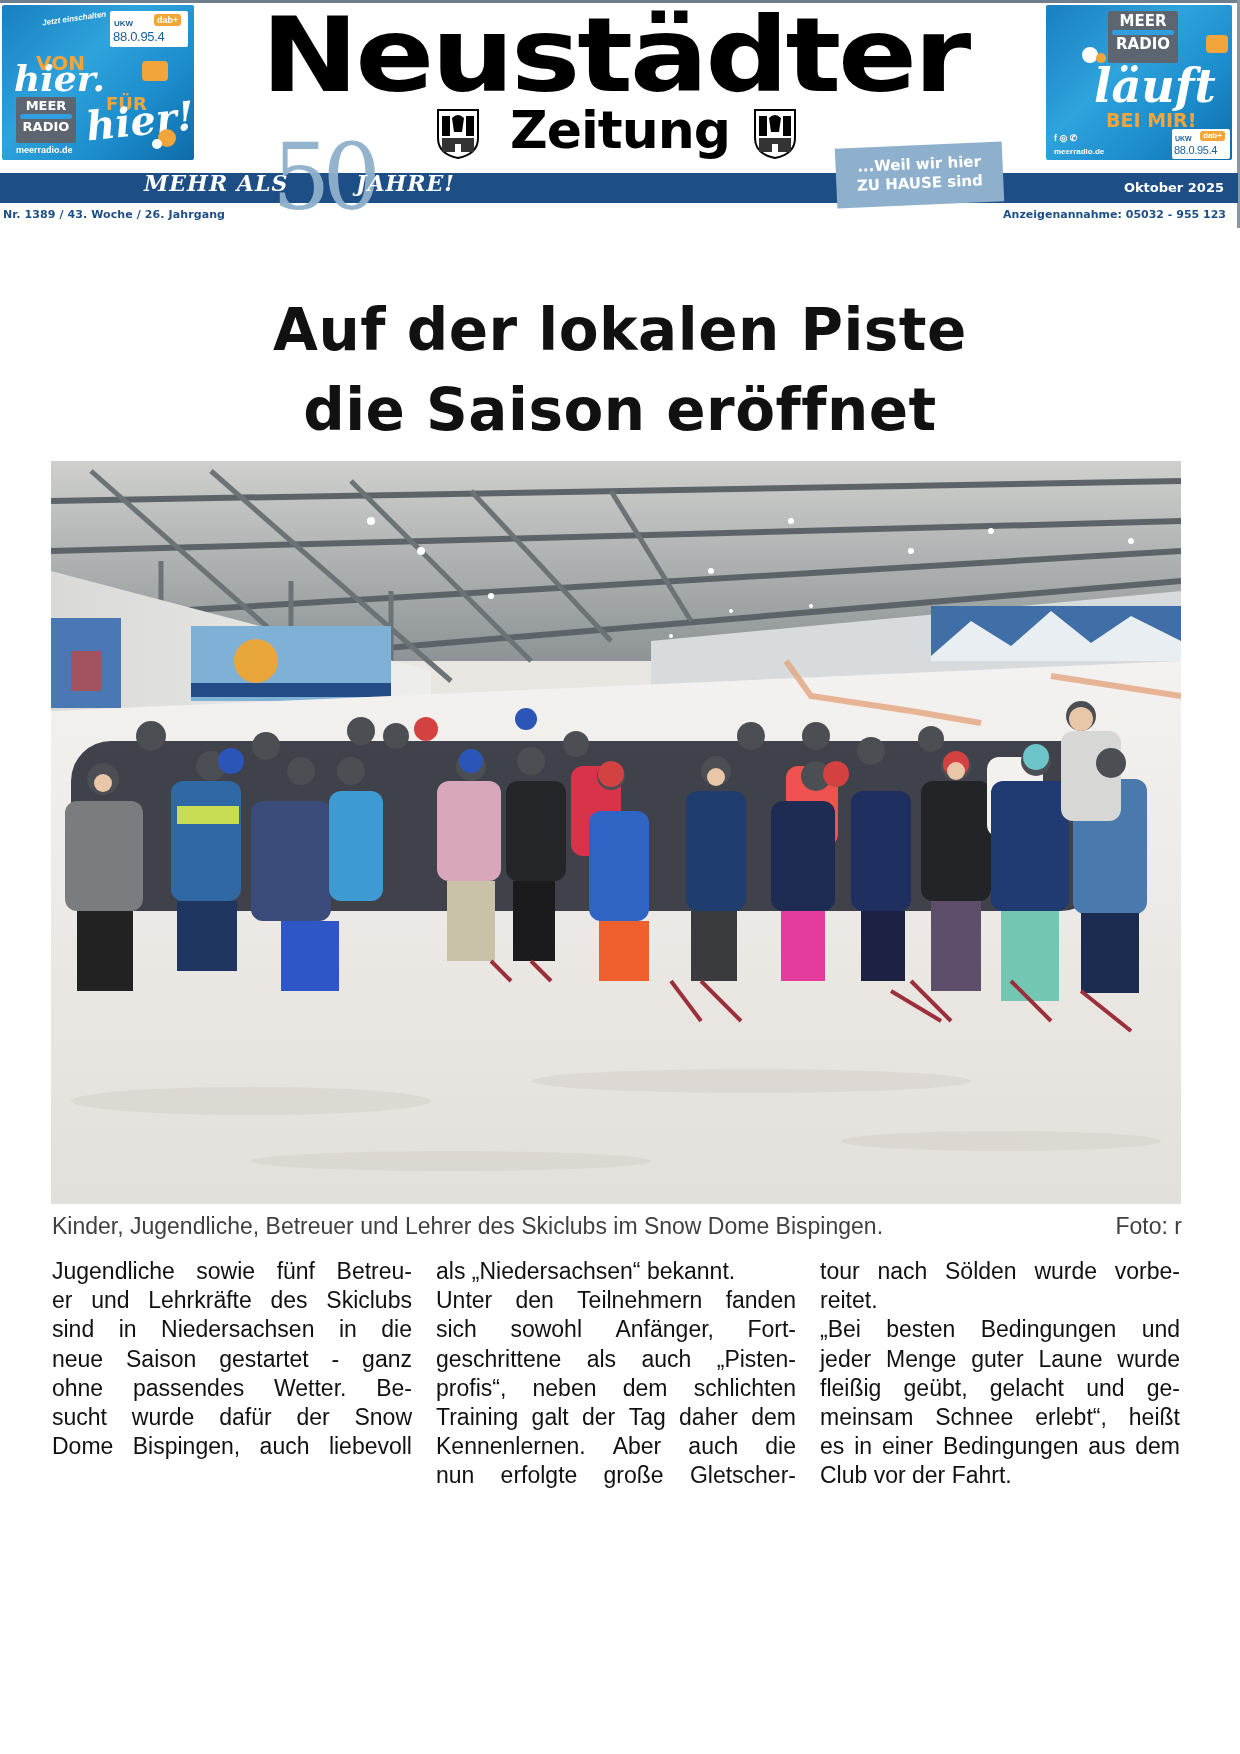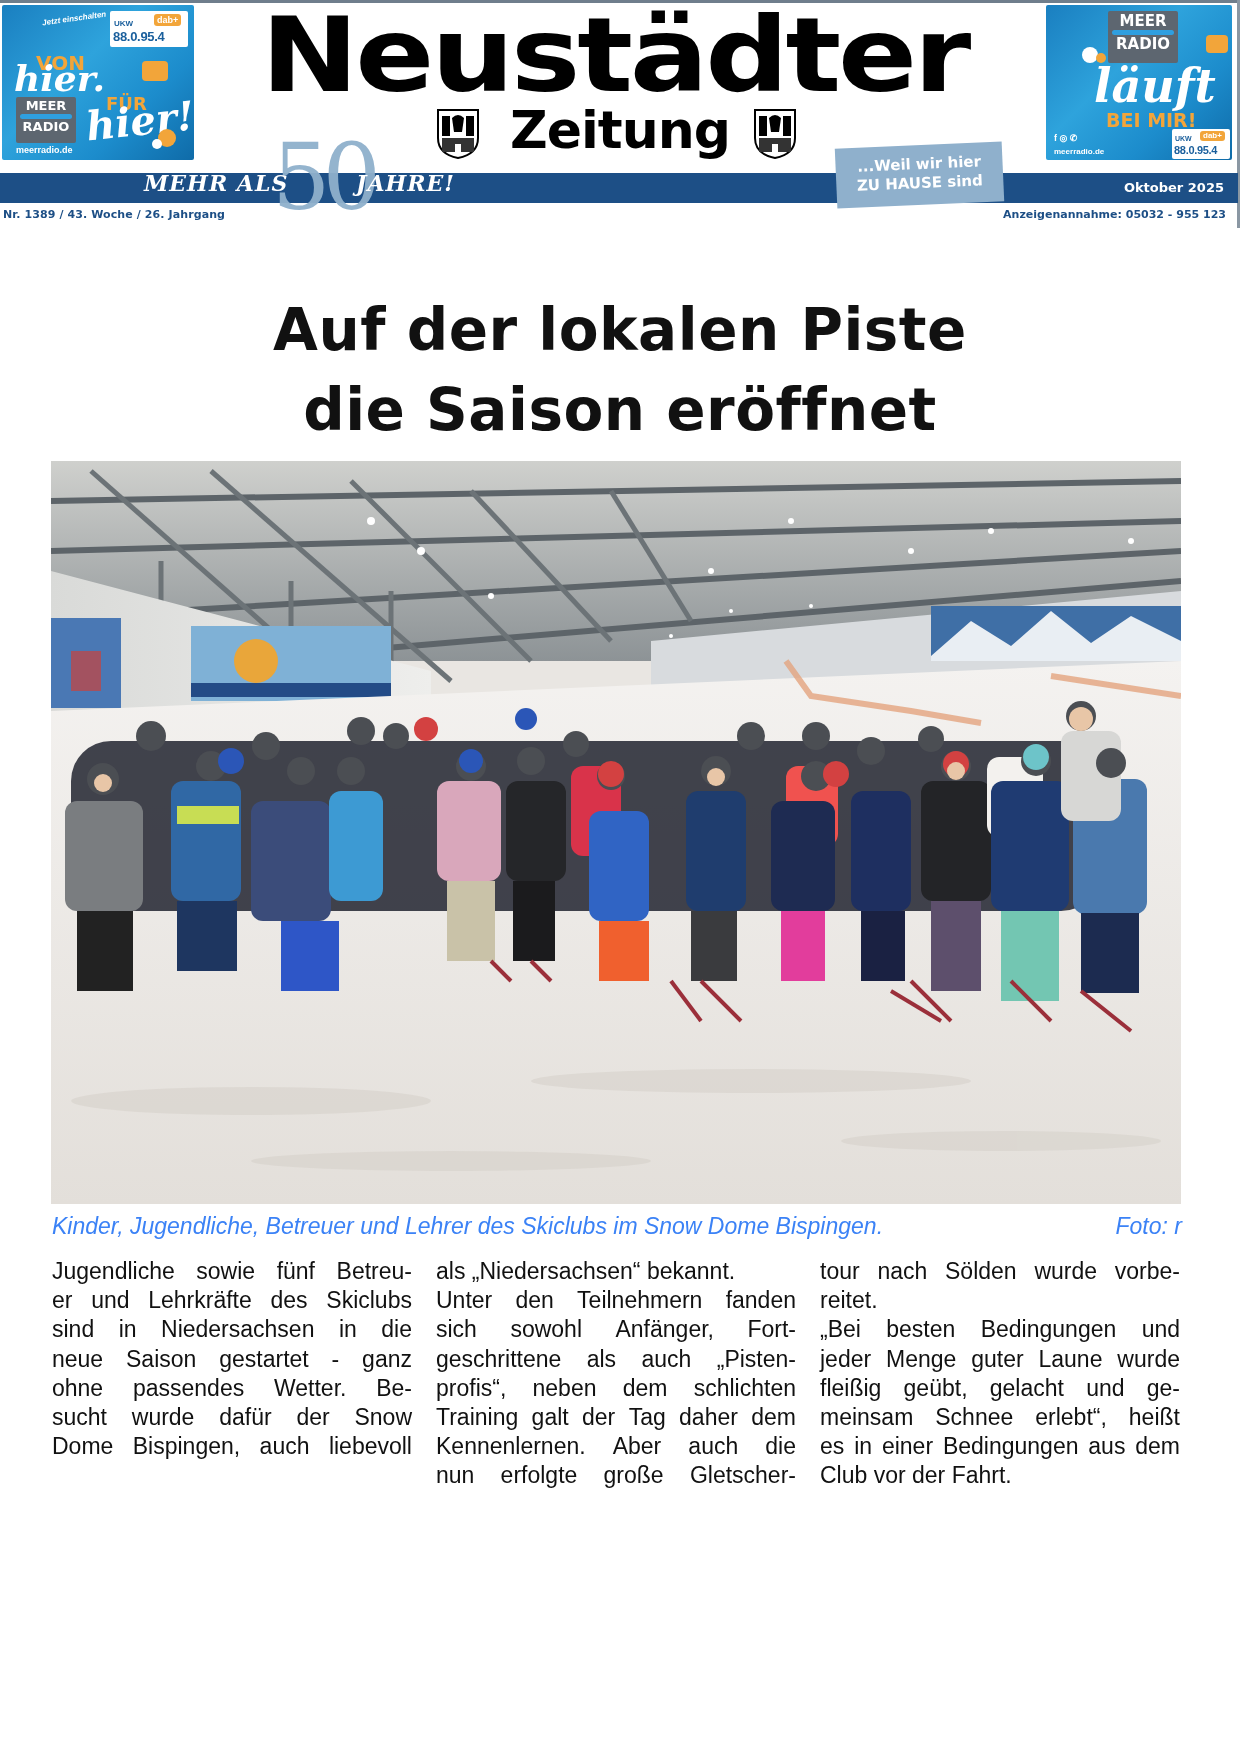--- a/index.html
+++ b/index.html
@@ -11,21 +11,21 @@
   .masthead .topline { position: absolute; left: 0; top: 0; width: 1240px; height: 3px; background: #6f7e8c; }
   .masthead .rightedge { position: absolute; right: 0; top: 0; width: 3px; height: 228px; background: #8a97a3; }
 
   .ad { position: absolute; top: 5px; overflow: hidden; border-radius: 2px;
         background: linear-gradient(135deg, #1a7fc0 0%, #2ea3dc 40%, #1c8ccc 70%, #0f6ba8 100%); }
   .ad-left { left: 2px; width: 192px; height: 155px; }
   .ad-right { left: 1046px; width: 186px; height: 155px; }
 
   .ad .chip { position: absolute; background: #fff; border-radius: 2px; color: #1a5f9c; font-weight: bold; }
   .ad .freq-label { font-size: 8px; color: #1a5f9c; font-weight: bold; position: absolute; }
-  .ad .freq-val { font-size: 13px; color: #1a5f9c; font-weight: bold; position: absolute; letter-spacing: -0.3px; }
+  .ad .freq-val { font-size: 13px; color: #1a5f9c; font-weight: normal; position: absolute; letter-spacing: -0.3px; }
   .ad .dab { position: absolute; background: #f2a53a; color: #fff; font-size: 9px; font-weight: bold;
              border-radius: 3px; padding: 0 3px; line-height: 12px; }
   .ad .meer-box { position: absolute; background: #5d6670; color: #fff; font-weight: bold;
                   font-family: "DejaVu Sans", sans-serif; text-align: center; border-radius: 2px; }
   .ad .meer-box .wave { display: block; height: 5px; margin: 1px 4px; border-radius: 3px; background: #2f9fe0; }
   .ad .script { position: absolute; color: #fff; font-family: "DejaVu Serif", serif; font-style: italic; font-weight: bold; }
   .ad .orange { position: absolute; color: #f2a53a; font-weight: bold; font-family: "DejaVu Sans", sans-serif; }
   .ad .url { position: absolute; color: #fff; font-weight: bold; font-size: 9px; }
   .ad .bubble { position: absolute; background: #f2a53a; border-radius: 4px; }
   .ad .dot { position: absolute; border-radius: 50%; }
@@ -62,22 +62,22 @@
               font-family: "DejaVu Sans", sans-serif; font-weight: bold; font-size: 58px; line-height: 80px;
               color: #111; letter-spacing: 0.5px; }
   .headline span { display: block; }
 
   
   .photo { position: absolute; left: 51px; top: 461px; width: 1130px; height: 743px; overflow: hidden;
            background: #e9e6e2; }
   .photo svg { display: block; }
 
   
-  .caption { position: absolute; left: 52px; top: 1212px; width: 1130px; font-style: italic; font-size: 23px;
-             line-height: 28px; color: #3b82f6; font-family: "Liberation Sans", sans-serif; }
+  .caption { position: absolute; left: 52px; top: 1212px; width: 1130px; font-size: 23px;
+             line-height: 28px; color: #404040; font-family: "Liberation Sans", sans-serif; }
   .caption .credit { position: absolute; right: 0; top: 0; }
 
   
   .col { position: absolute; top: 1257px; width: 360px; font-size: 23px; line-height: 29.2px;
          text-align: justify; color: #111; font-family: "Liberation Sans", sans-serif; hyphens: manual; }
   .col .ln { display: block; text-align: justify; text-align-last: justify; height: 29.2px; white-space: nowrap; }
   .col .ln.last { text-align-last: left; }
   .col .ln-inner { display: flex; justify-content: space-between; width: 100%; }
   .col-1 { left: 52px; }
   .col-2 { left: 436px; }

